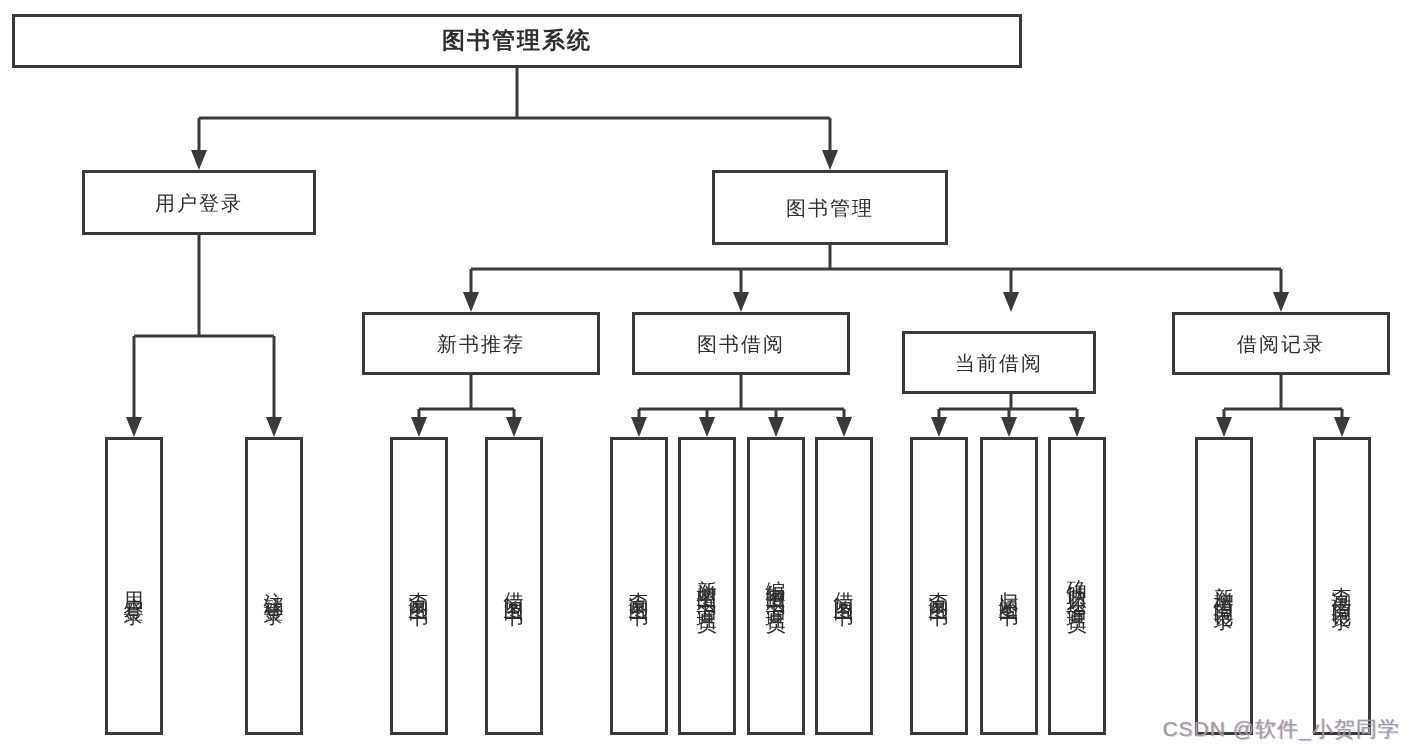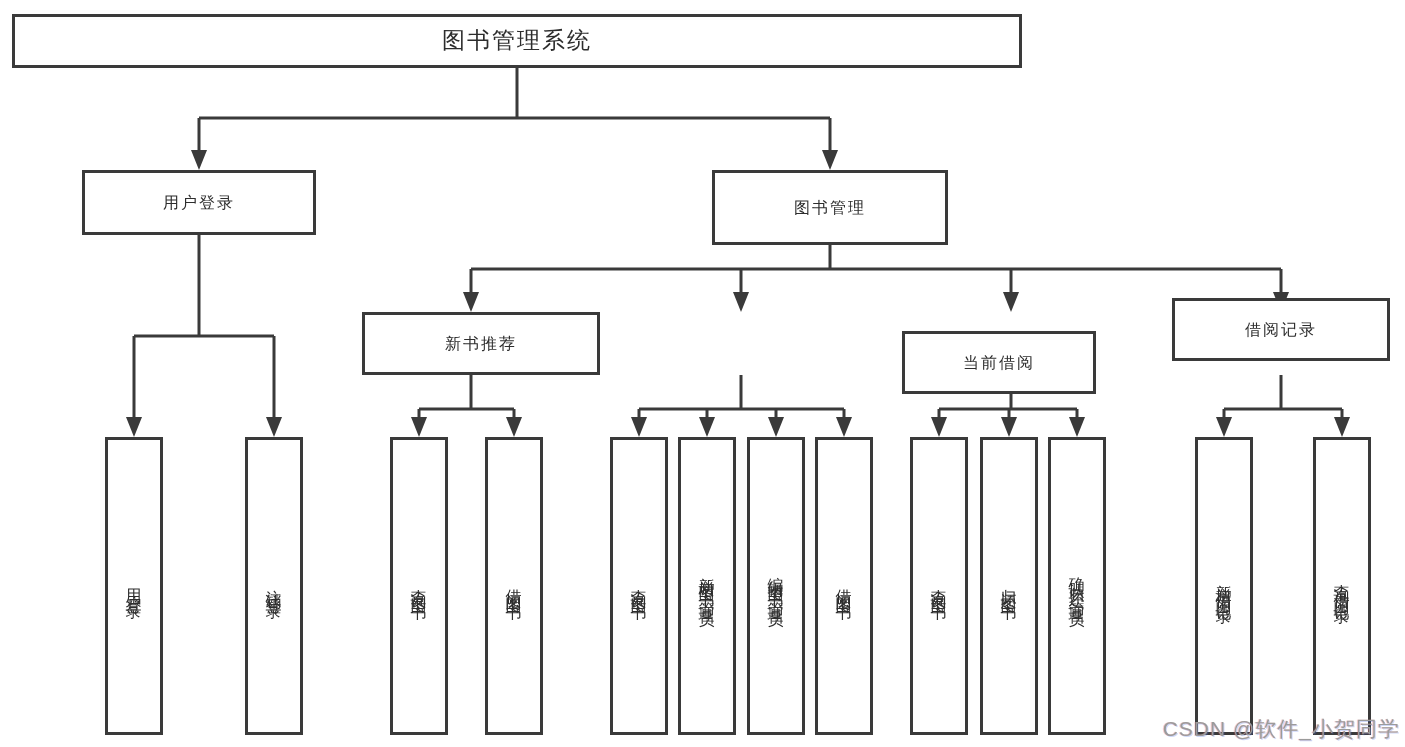--- a/index.html
+++ b/index.html
@@ -34,21 +34,21 @@
   .box {
     position: absolute;
     background: #ffffff;
     border: 3px solid var(--line, #3a3a3a);
     display: flex;
     align-items: center;
     justify-content: center;
     text-align: center;
   }
   .box .lbl {
-    font-size: 16px;
+    font-size: 20px;
     letter-spacing: 2px;
     color: var(--text, #2d2d2d);
     line-height: 1.2;
     white-space: nowrap;
   }
   .box.root .lbl { font-size: 23px; }
 
   .vbox .lbl {
     writing-mode: vertical-rl;
     text-orientation: mixed;
@@ -101,38 +101,41 @@
     <path d="M1011 375 V409 M939 409 H1077 M939 409 V419 M1009 409 V419 M1077 409 V419"></path>
     <polygon points="931,417 947,417 939,437"></polygon>
     <polygon points="1001,417 1017,417 1009,437"></polygon>
     <polygon points="1069,417 1085,417 1077,437"></polygon>
 
     <path d="M1281 375 V409 M1224 409 H1342 M1224 409 V419 M1342 409 V419"></path>
     <polygon points="1216,417 1232,417 1224,437"></polygon>
     <polygon points="1334,417 1350,417 1342,437"></polygon>
   </svg>
 
-  <div class="box root" style="left:12px; top:14px; width:1010px; height:54px;">
+  <div class="box root" style="left:12px; top:14px; width:1010px; height:54px;font-weight:bold;">
     <span class="lbl">图书管理系统</span>
   </div>
 
   <div class="box" style="left:82px; top:170px; width:234px; height:65px;">
     <span class="lbl">用户登录</span>
   </div>
   <div class="box" style="left:712px; top:170px; width:236px; height:75px;">
     <span class="lbl">图书管理</span>
   </div>
 
   <div class="box" style="left:362px; top:312px; width:238px; height:63px;">
     <span class="lbl">新书推荐</span>
   </div>
+  <div class="box" style="left:632px; top:312px; width:218px; height:63px;">
+    <span class="lbl">图书借阅</span>
+  </div>
   <div class="box" style="left:902px; top:331px; width:194px; height:63px;">
     <span class="lbl">当前借阅</span>
   </div>
-  <div class="box" style="left:1172px; top:298px; width:218px; height:63px;">
+  <div class="box" style="left:1172px; top:312px; width:218px; height:63px;">
     <span class="lbl">借阅记录</span>
   </div>
 
   <div class="box vbox" style="left:105px; top:437px; width:58px; height:298px;">
     <span class="lbl">用户登录</span>
   </div>
   <div class="box vbox" style="left:245px; top:437px; width:58px; height:298px;">
     <span class="lbl">注销登录</span>
   </div>
 

